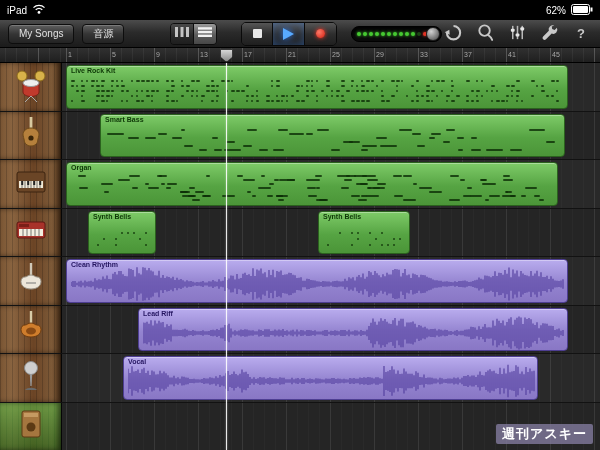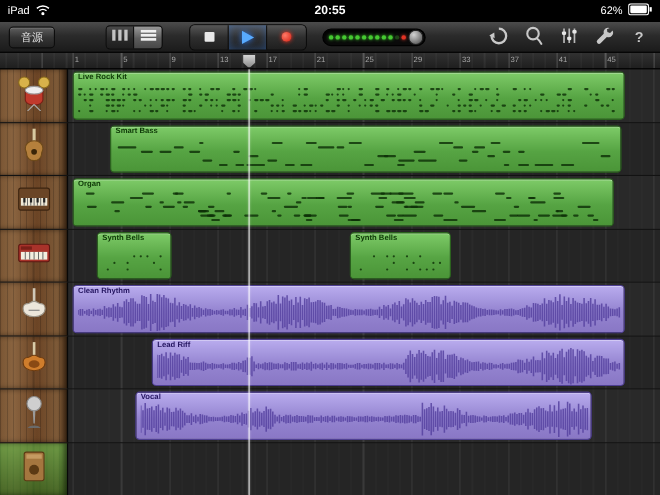--- a/index.html
+++ b/index.html
@@ -107,32 +107,32 @@
     <div class="sb-left">
       <span>iPad</span>
       <span><svg width="14" height="10" viewBox="0 0 14 10">
             <g fill="none" stroke="#fff" stroke-width="1.3">
               <path d="M1.5 3.6a8 8 0 0 1 11 0"></path>
               <path d="M3.7 5.8a5 5 0 0 1 6.6 0"></path>
             </g>
             <circle cx="7" cy="8.4" r="1.4" fill="#fff"></circle>
           </svg></span>
     </div>
-    <div class="sb-time">20:55</div>
     <div class="sb-right">
       <span>62%</span>
       <span><svg width="22" height="11" viewBox="0 0 22 11">
             <rect x="0.5" y="0.5" width="18" height="10" rx="2" fill="none" stroke="#fff"></rect>
             <rect x="2" y="2" width="15" height="7" rx="1" fill="#fff"></rect>
             <rect x="19.5" y="3.5" width="2" height="4" fill="#fff"></rect>
           </svg></span>
     </div>
   </div>
 
   <div class="toolbar">
+    <button class="tb-btn">My Songs</button>
     <button class="tb-btn">音源</button>
 
     <div class="view-toggle">
       <button>
         <span><svg width="16" height="12" viewBox="0 0 16 12">
               <rect x="1" y="1" width="3" height="10" fill="#c4c4c4"></rect>
               <rect x="6.5" y="1" width="3" height="10" fill="#c4c4c4"></rect>
               <rect x="12" y="1" width="3" height="10" fill="#c4c4c4"></rect>
             </svg></span>
       </button>
@@ -763,13 +763,14 @@
               <circle cx="16" cy="20" r="4.5" fill="#5c3a14"></circle>
             </svg></span>
         </div>
         <div class="lane alt"></div>
       </div>
     </div>
 
   <div class="ph-handle" style="left: 220px;"></div>
   <div class="playhead" style="left: 226px;"></div>
 
+  <div class="watermark">週刊アスキー</div>
 </div>
 
 </body></html>

